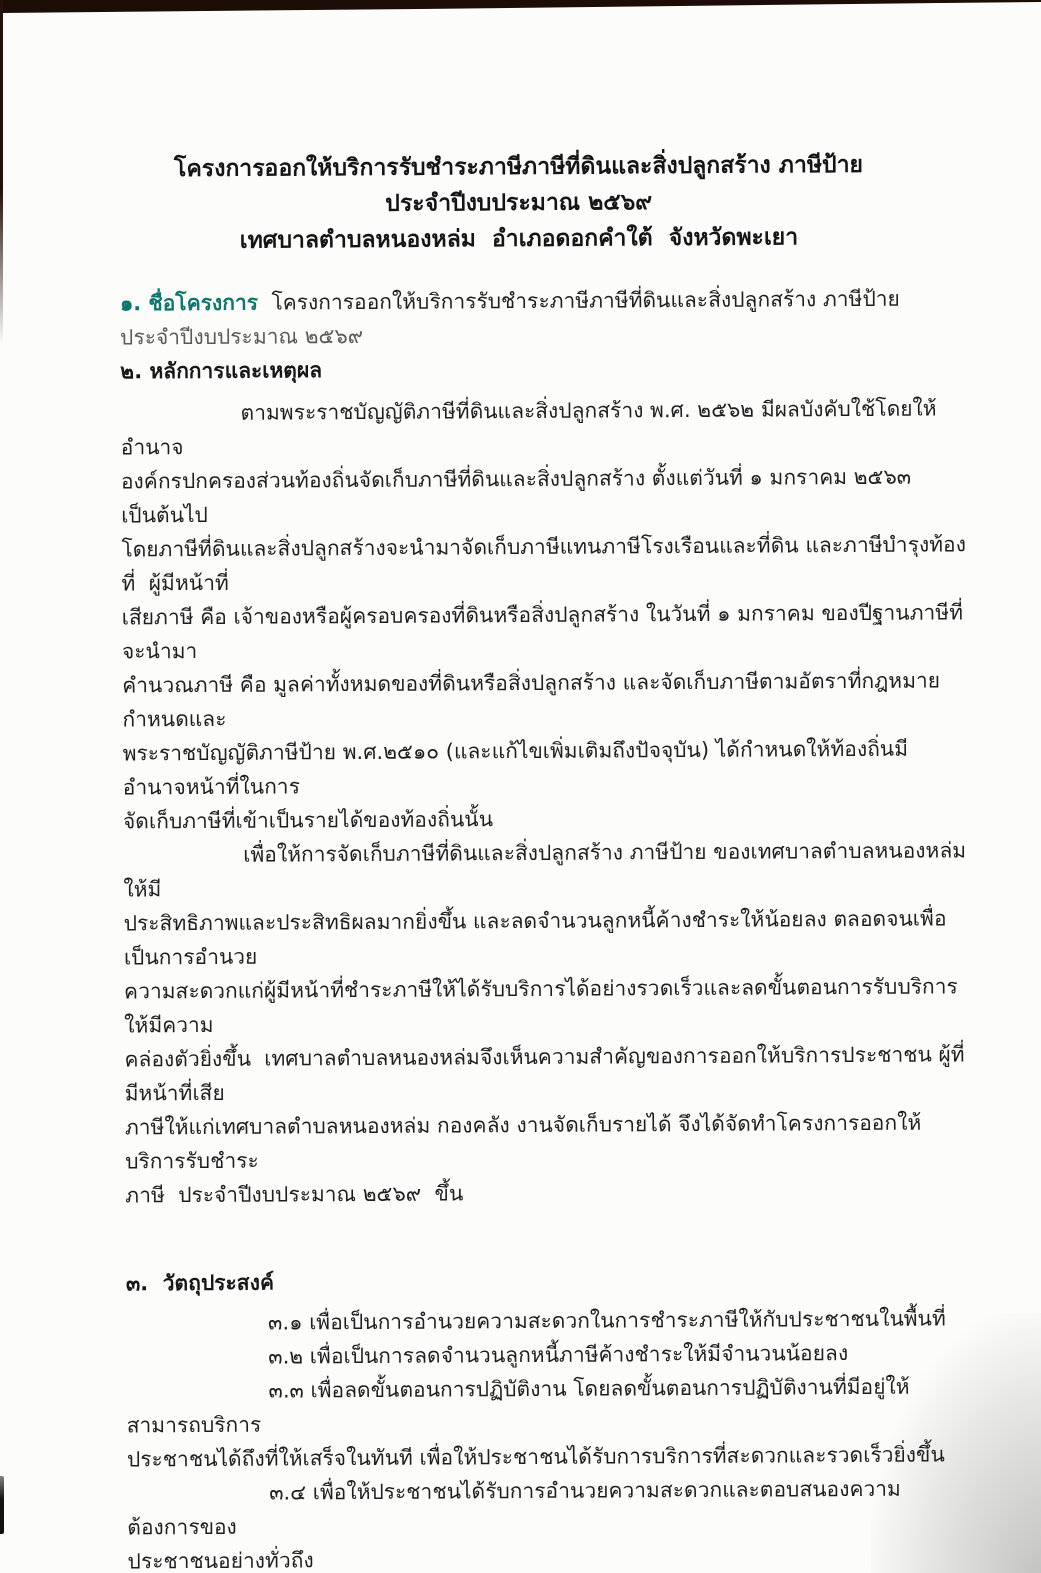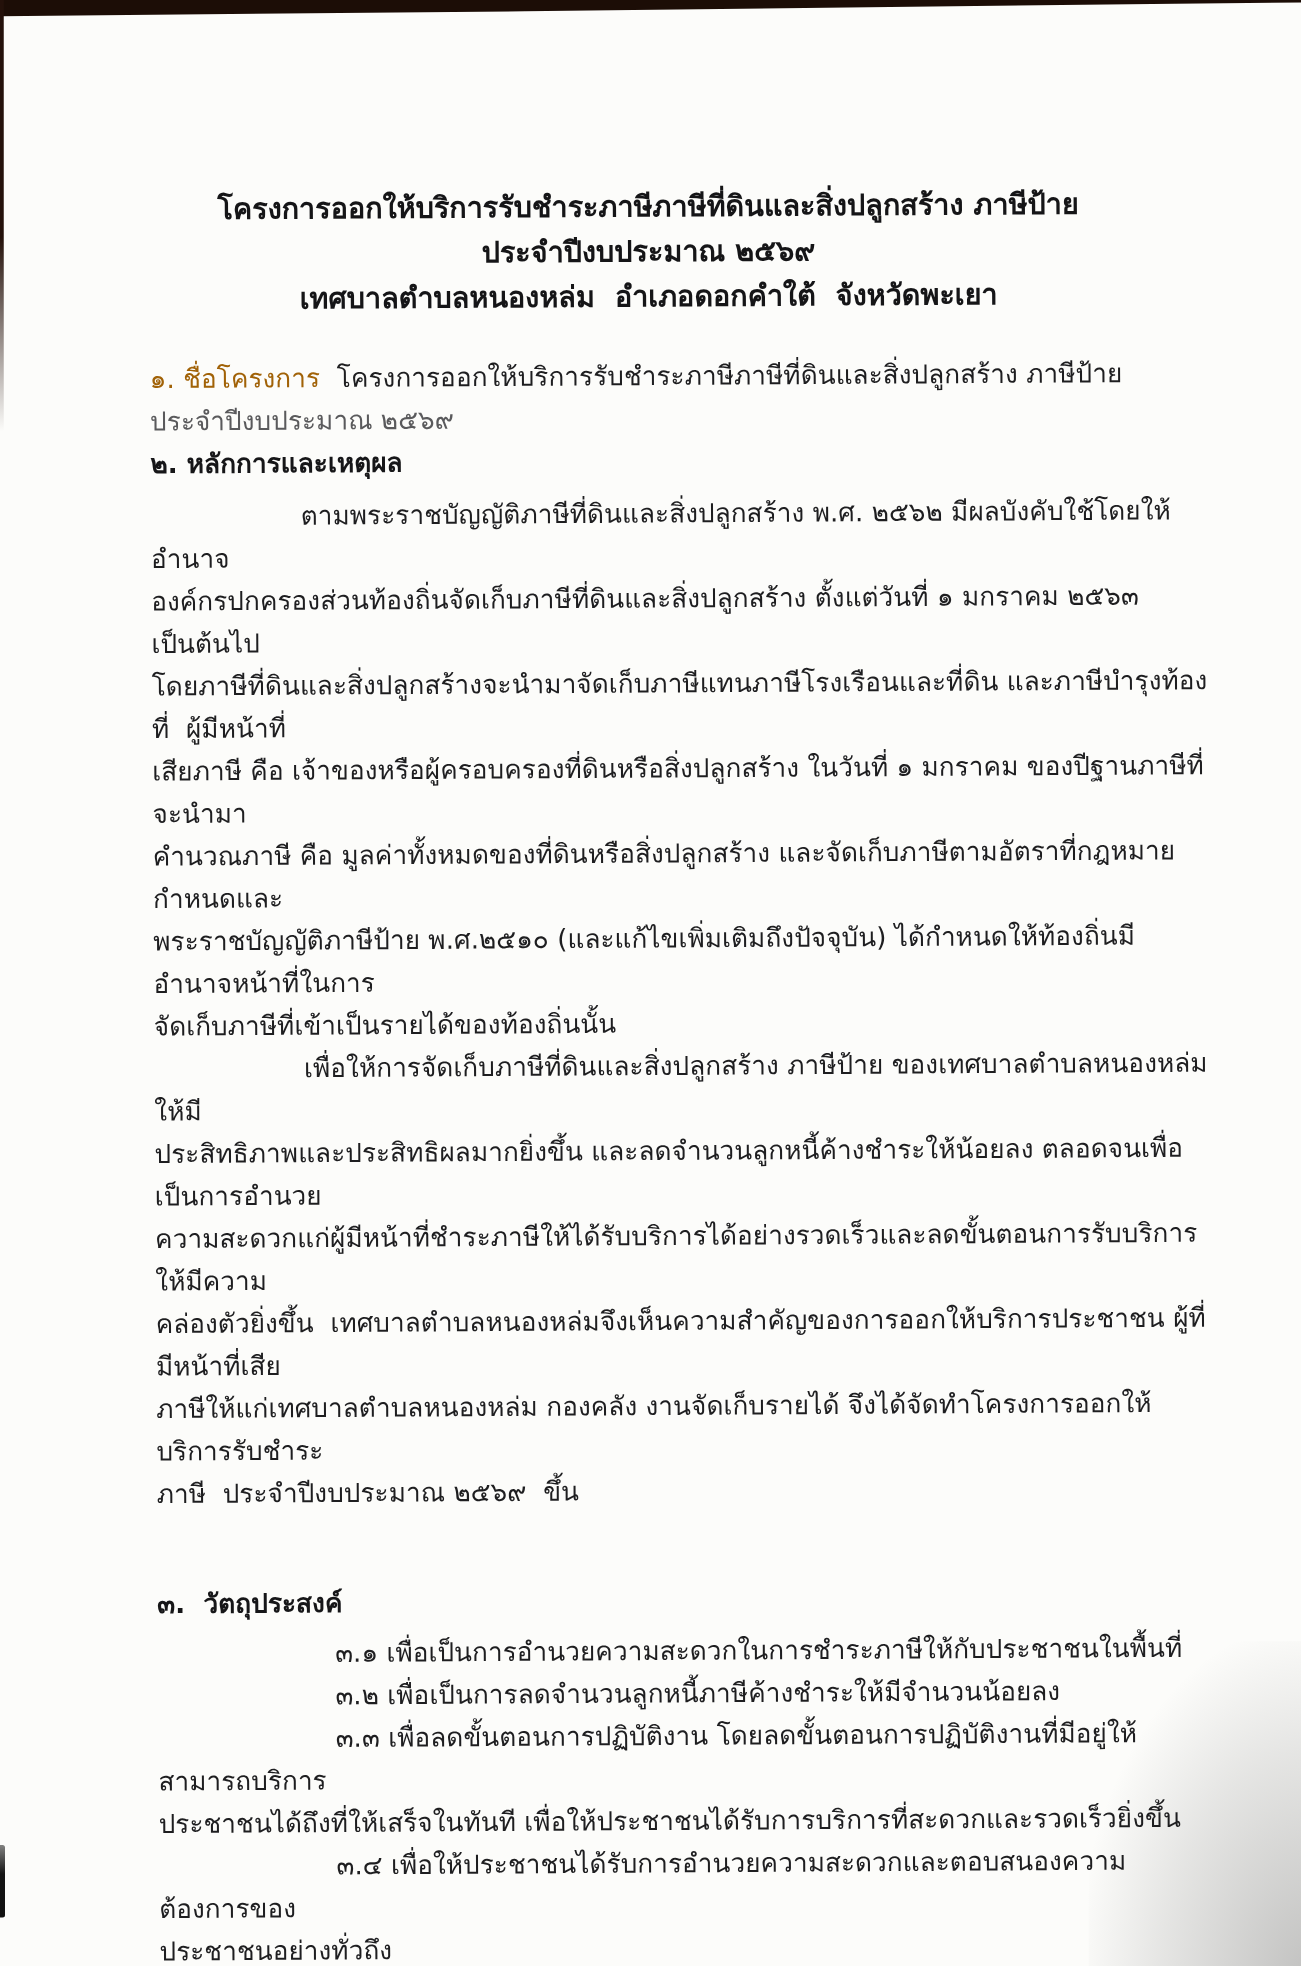--- a/index.html
+++ b/index.html
@@ -38,21 +38,21 @@
     position:relative;left:-23px;
     text-align:center;
     font-weight:bold;
     font-size:23px;line-height:36px;
     color:#151517;
     margin:0 0 28px 0;
   }
   .doc-title div{white-space:pre-wrap;}
   .body-text{font-size:21px;line-height:34px;}
   .heading{font-weight:bold;color:#161618;margin:0;white-space:pre-wrap;}
-  .inline-heading{font-weight:normal;color:#a16207;}
+  .inline-heading{font-weight:bold;color:#0f766e;}
   .line{margin:0;white-space:pre-wrap;}
   .faded{color:#5a5a5c;}
   .para{
     margin:0;white-space:pre-wrap;
     text-indent:120px;
   }
   .para-first-gap{margin-top:8px;}
   .objective-item{
     margin:0;white-space:pre-wrap;
     text-indent:142px;

